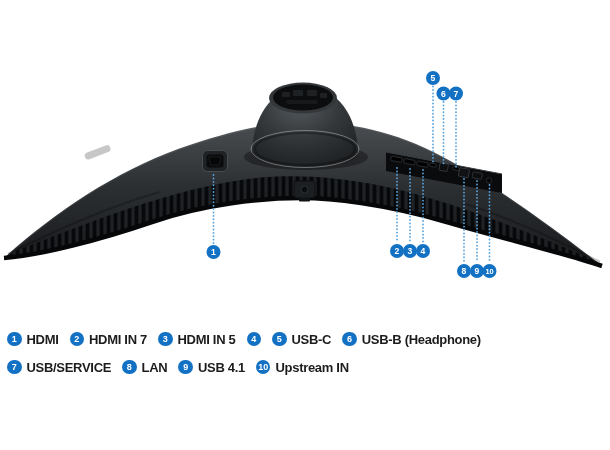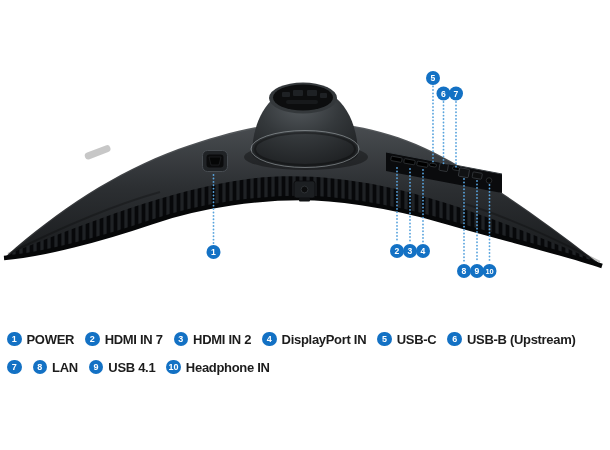--- a/index.html
+++ b/index.html
@@ -158,54 +158,54 @@
         <circle class="callout-circle" cx="489.5" cy="271" r="7"></circle>
         <text class="callout-num small" x="489.5" y="273.8">10</text>
       </g>
     </g>
   </svg>
 
   <div class="legend">
     <div class="legend-row">
       <span class="legend-item">
         <span class="badge">1</span>
-        <span>POWER</span>
+        <span>HDMI</span>
       </span>
       <span class="legend-item">
         <span class="badge">2</span>
         <span>HDMI IN 7</span>
       </span>
       <span class="legend-item">
         <span class="badge">3</span>
-        <span>HDMI IN 2</span>
+        <span>HDMI IN 5</span>
       </span>
       <span class="legend-item">
         <span class="badge">4</span>
-        <span>DisplayPort IN</span>
       </span>
       <span class="legend-item">
         <span class="badge">5</span>
         <span>USB-C</span>
       </span>
       <span class="legend-item">
         <span class="badge">6</span>
-        <span>USB-B (Upstream)</span>
+        <span>USB-B (Headphone)</span>
       </span>
     </div>
     <div class="legend-row">
       <span class="legend-item">
         <span class="badge">7</span>
+        <span>USB/SERVICE</span>
       </span>
       <span class="legend-item">
         <span class="badge">8</span>
         <span>LAN</span>
       </span>
       <span class="legend-item">
         <span class="badge">9</span>
         <span>USB 4.1</span>
       </span>
       <span class="legend-item">
         <span class="badge">10</span>
-        <span>Headphone IN</span>
+        <span>Upstream IN</span>
       </span>
     </div>
   </div>
 </div>
 
 </body></html>

